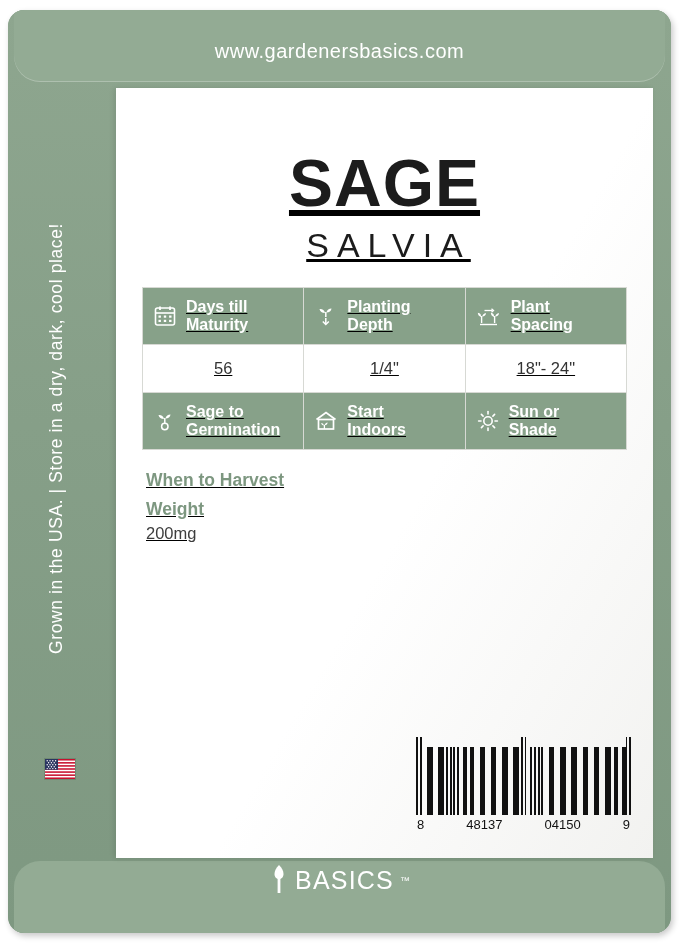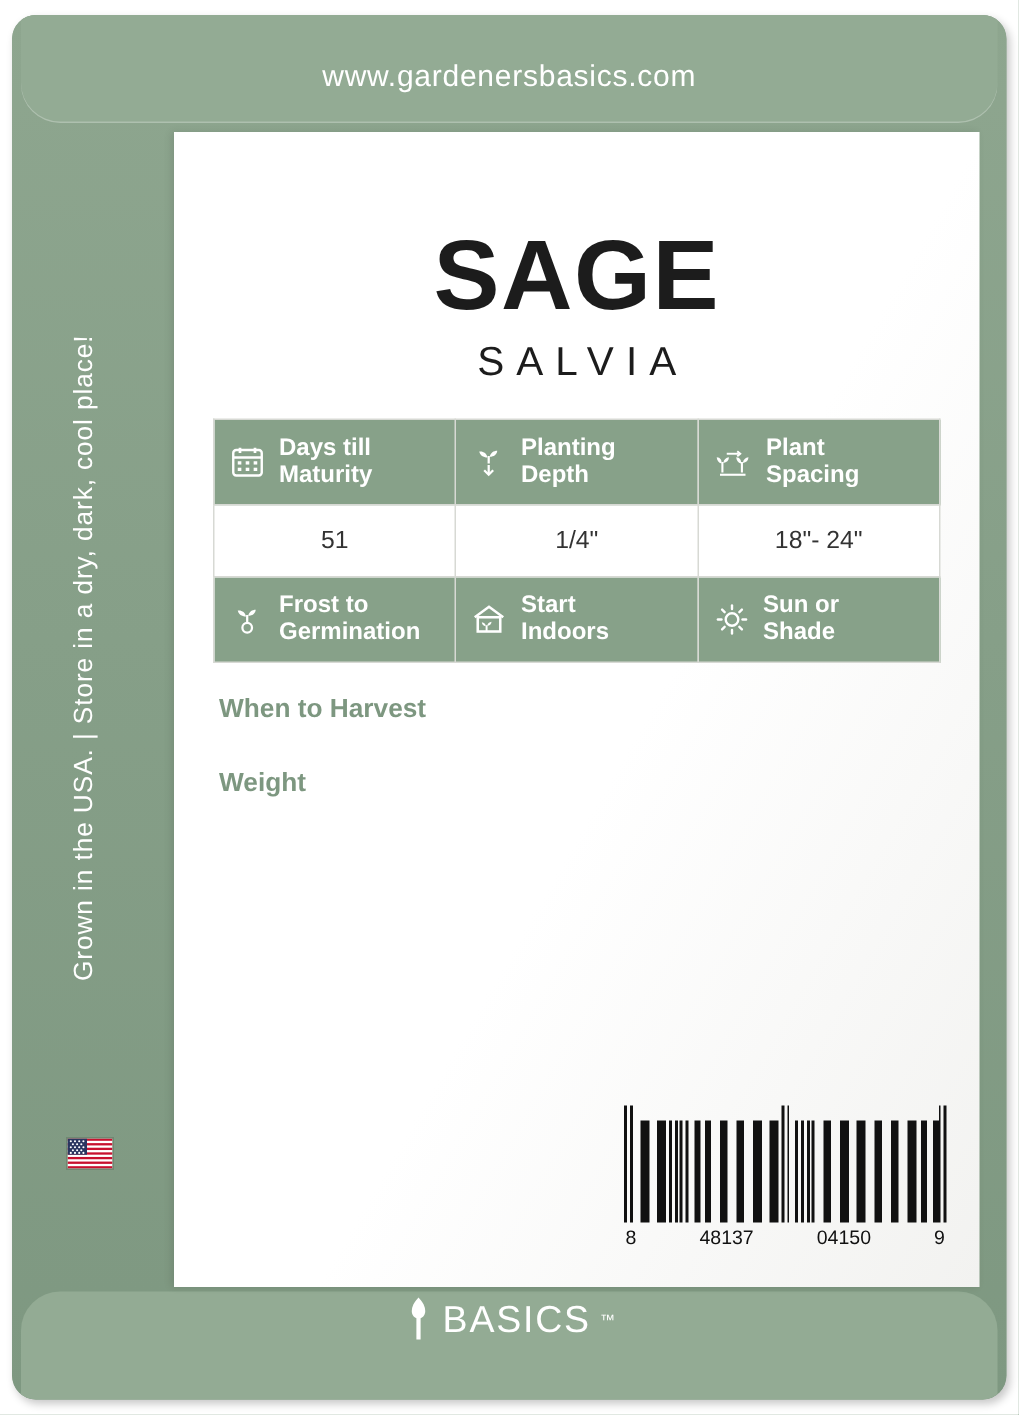--- a/index.html
+++ b/index.html
@@ -98,34 +98,35 @@
   .label {
     position: absolute;
     left: 108px;
     top: 78px;
     width: 537px;
     height: 770px;
     background: linear-gradient(120deg, #ffffff 0%, #ffffff 55%, #f2f2f0 100%);
     z-index: 3;
     box-shadow: -2px 0 5px rgba(0,0,0,0.10);
     overflow: hidden;
+    text-decoration: underline;
   }
 
   .title {
     margin-top: 62px;
     text-align: center;
     font-size: 66px;
     font-weight: bold;
     letter-spacing: 1px;
     color: #1c1c1c;
     line-height: 1;
   }
   .subtitle {
     text-align: center;
-    font-size: 27px;
+    font-size: 34px;
     letter-spacing: 8px;
     color: #1c1c1c;
     margin-top: 10px;
     padding-left: 8px;
   }
 
   .intro {
     margin: 34px 30px 0 30px;
     font-size: 16.5px;
     line-height: 1.45;
@@ -184,21 +185,21 @@
     color: #7d9780;
     font-size: 17.5px;
     font-weight: bold;
   }
   .sec-body {
     margin: 4px 30px 0 30px;
     font-size: 16.5px;
     line-height: 1.45;
     color: #3d3d3d;
   }
-  .weight-title { margin-top: 28px; }
+  .weight-title { margin-top: 8px; }
   .weight-val { margin-top: 2px; }
 
   
   .barcode-wrap {
     position: absolute;
     right: 22px;
     bottom: 26px;
     width: 215px;
   }
   .bars {
@@ -343,36 +344,36 @@
               </svg>
               <div class="hdr-text">
                 <div>Plant</div>
                 <div>Spacing</div>
               </div>
             </div>
           </td>
         </tr>
 
         <tr>
-          <td class="val-cell">51</td>
+          <td class="val-cell">56</td>
           <td class="val-cell">1/4"</td>
           <td class="val-cell">18"- 24"</td>
         </tr>
 
         <tr>
           <td class="hdr-cell">
             <div class="hdr-inner">
               <svg width="24" height="24" viewBox="0 0 24 24">
                 <path d="M11 10c-3 0-5-1.5-5.5-4C8 5.6 10.5 7 11 10z" fill="#fff"></path>
                 <path d="M12.5 9.5c.4-2.6 2.6-4 5-4-.3 2.6-2.2 4-5 4z" fill="#fff"></path>
                 <line x1="11.8" y1="9" x2="11.8" y2="14" stroke="#fff" stroke-width="1.5"></line>
                 <circle cx="11.8" cy="17.5" r="3.2" fill="none" stroke="#fff" stroke-width="1.5"></circle>
               </svg>
               <div class="hdr-text">
-                <div>Frost to</div>
+                <div>Sage to</div>
                 <div>Germination</div>
               </div>
             </div>
           </td>
           <td class="hdr-cell">
             <div class="hdr-inner">
               <svg width="24" height="24" viewBox="0 0 24 24">
                 <path d="M2.5 10.5L12 3.5l9.5 7" fill="none" stroke="#fff" stroke-width="1.7"></path>
                 <rect x="4.5" y="10.5" width="15" height="9.5" fill="none" stroke="#fff" stroke-width="1.7"></rect>
                 <path d="M9.8 16.5c-1.6-.2-2.4-1-2.6-2.6 1.6.2 2.5 1 2.6 2.6z" fill="#fff"></path>
@@ -407,20 +408,21 @@
             </div>
           </td>
         </tr>
 
       </tbody>
     </table>
 
     <div class="sec-title">When to Harvest</div>
 
     <div class="sec-title weight-title">Weight</div>
+    <div class="sec-body weight-val">200mg</div>
 
     <div class="barcode-wrap">
       <div class="bars" id="bars">
           <div class="bar" style="width: 2px; height: 78px;"></div>
           <div class="bar" style="width: 2px; height: 78px; background: transparent;"></div>
           <div class="bar" style="width: 2px; height: 78px;"></div>
           <div class="bar" style="width: 6px; height: 68px; background: transparent;"></div>
           <div class="bar" style="width: 6px; height: 68px;"></div>
           <div class="bar" style="width: 6px; height: 68px; background: transparent;"></div>
           <div class="bar" style="width: 6px; height: 68px;"></div>

